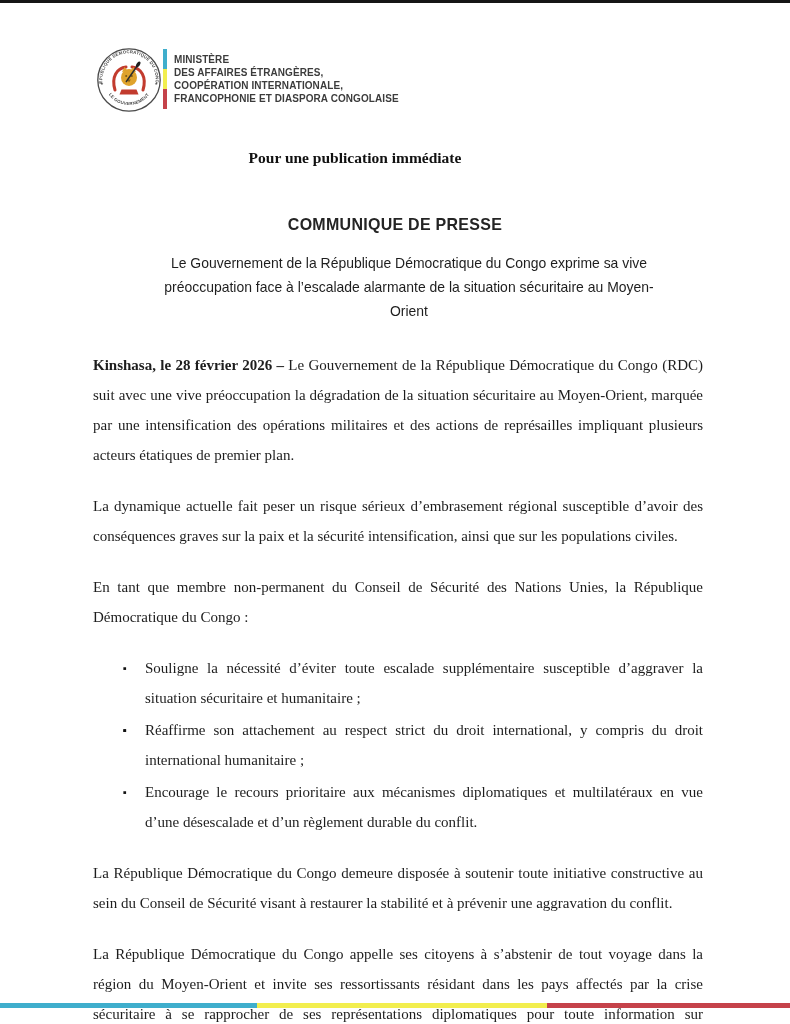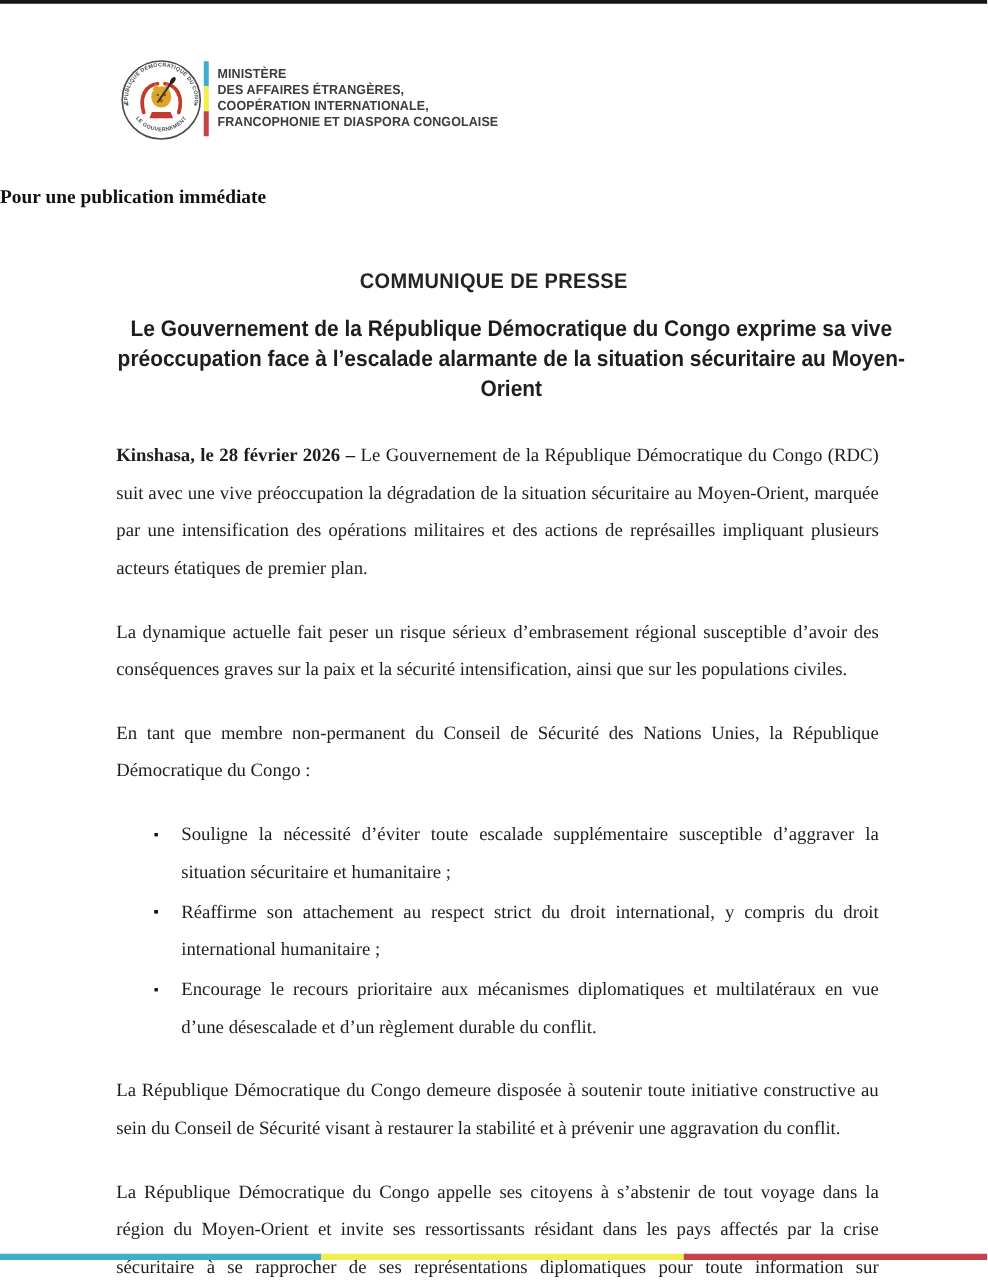--- a/index.html
+++ b/index.html
@@ -32,35 +32,35 @@
     font-weight:bold;
     font-size:10.5px;line-height:13px;
     color:#3c3c3c;letter-spacing:.1px;
     transform:scaleX(.95);transform-origin:left top;
     white-space:nowrap;
   }
 
   
   .release-line{
     margin:34px 80px 0 0;
-    text-align:left;
+    text-align:center;
     font-weight:bold;font-size:15.5px;color:#111;
   }
   .headline{
     margin-top:48px;
     text-align:center;
     font-family:"Liberation Sans",sans-serif;
     font-weight:bold;font-size:17px;color:#242424;
     transform:scaleX(.94);transform-origin:center;
     letter-spacing:.3px;
   }
   .doc-title{
     margin-top:16px;
     font-family:"Liberation Sans",sans-serif;
-    font-weight:bold;font-size:18px;line-height:24px;color:#1e1e1e;padding-left:28px;
+    font-weight:normal;font-size:15px;line-height:24px;color:#1e1e1e;padding-left:28px;
   }
   .doc-title div{text-align:center;transform:scaleX(.93);transform-origin:center;white-space:nowrap;}
 
   
   .body-text{
     margin:27px 87px 0 93px;
     font-size:15px;line-height:30px;
     text-align:justify;
   }
   .body-text p{margin:0 0 21px 0;}

